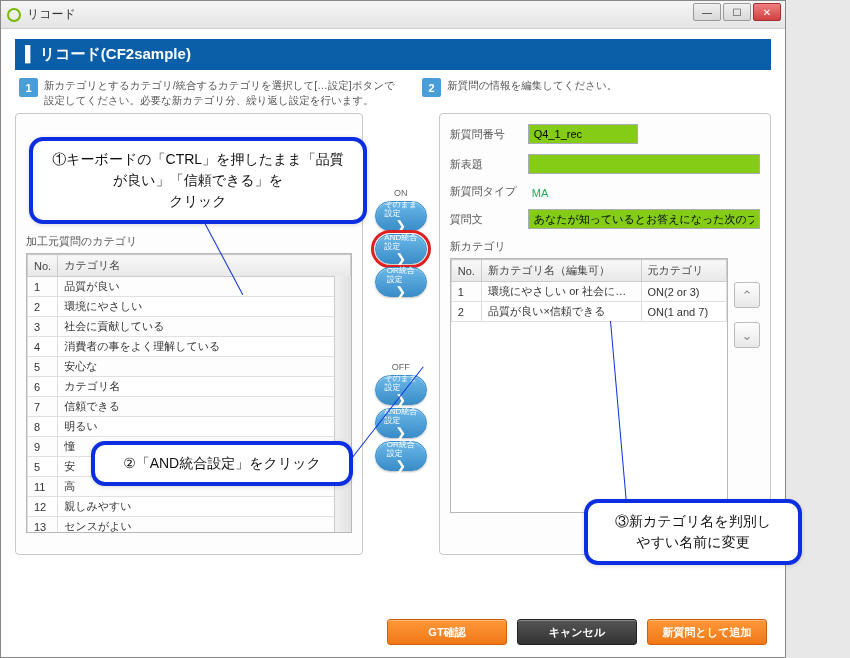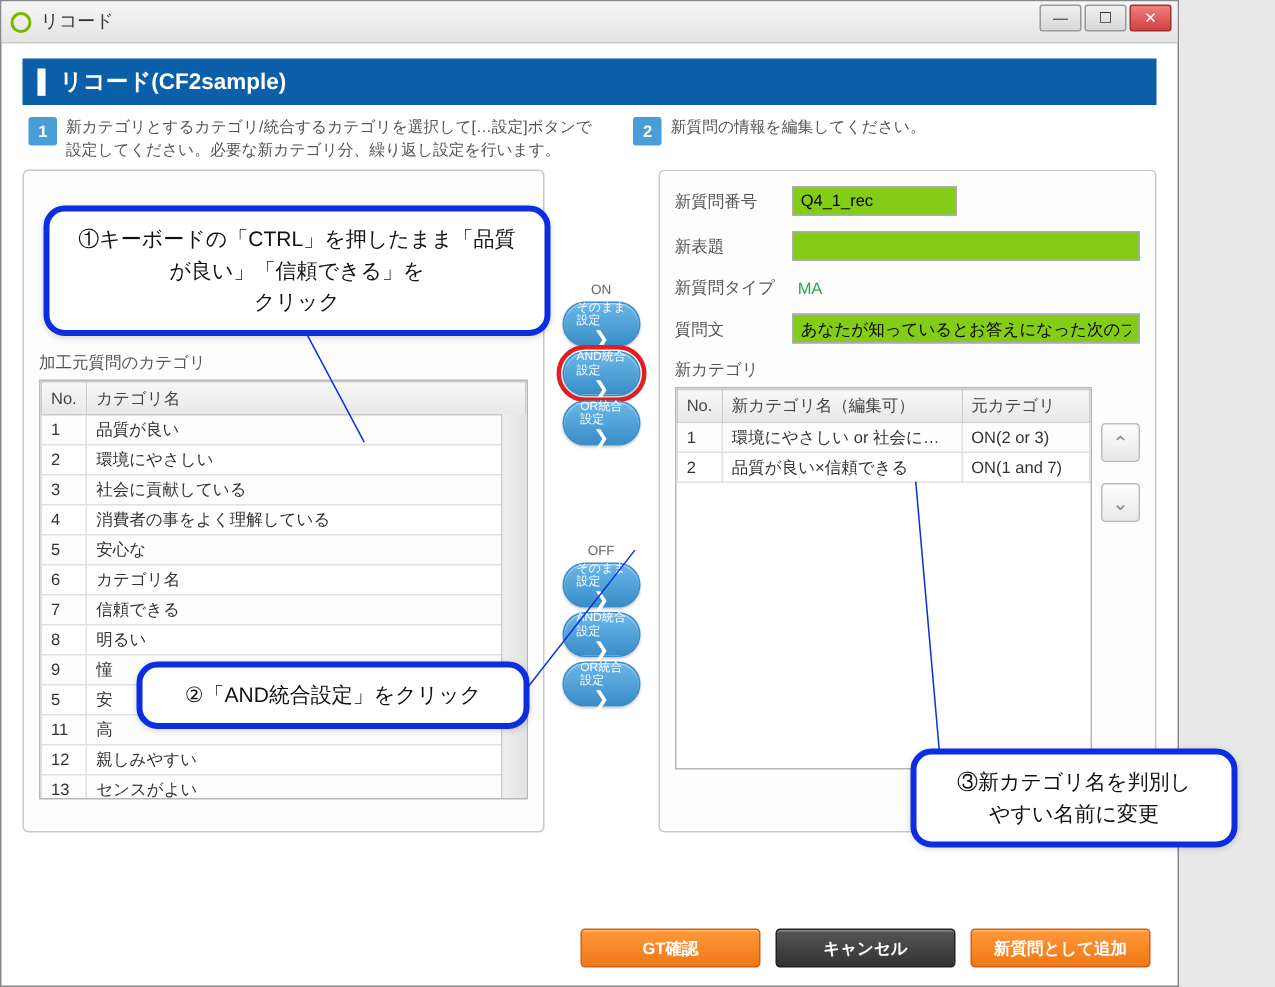--- a/index.html
+++ b/index.html
@@ -258,18 +258,18 @@
       <div class="fbtn orange">新質問として追加</div>
     </div>
 
     <div class="callout" style="left:28px; top:108px; width:338px;"><span style="white-space:pre-line">①キーボードの「CTRL」を押したまま「品質が良い」「信頼できる」を
 クリック</span></div>
     <div class="callout-line" style="left:200px; top:186px; width:90px; transform:rotate(62deg);"></div>
 
     <div class="callout" style="left:90px; top:412px; width:262px;"><span>②「AND統合設定」をクリック</span></div>
     <div class="callout-line" style="left:348px; top:432px; width:120px; transform:rotate(-52deg);"></div>
 
-    <div class="callout" style="left:606px; top:470px; width:218px;"><span style="white-space:pre-line">③新カテゴリ名を判別し
+    <div class="callout" style="left:583px; top:470px; width:218px;"><span style="white-space:pre-line">③新カテゴリ名を判別し
 やすい名前に変更</span></div>
     <div class="callout-line" style="left:610px; top:292px; width:185px; transform:rotate(85deg);"></div>
 
   </div>
 </div>
 
 </body></html>

